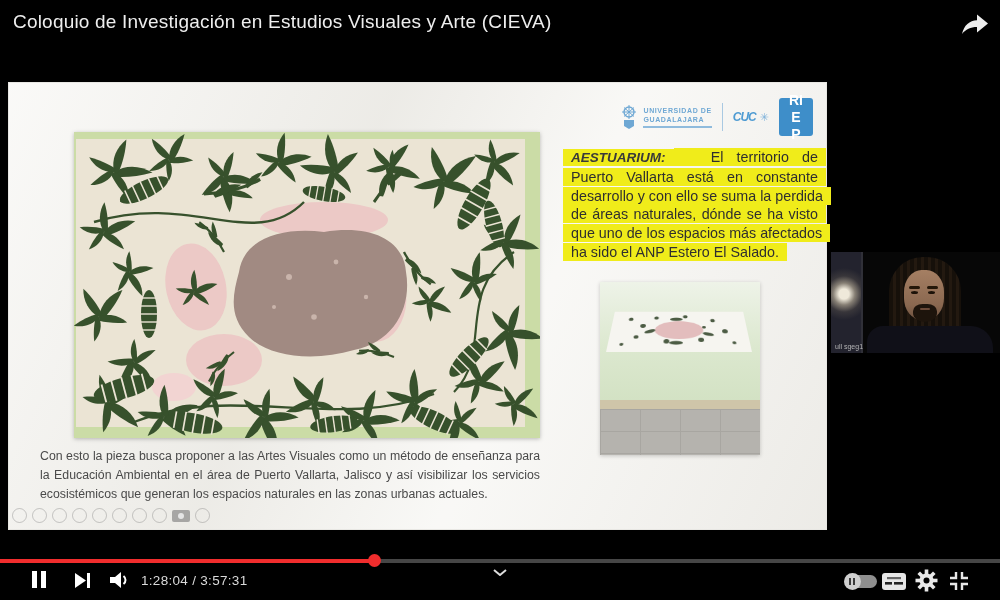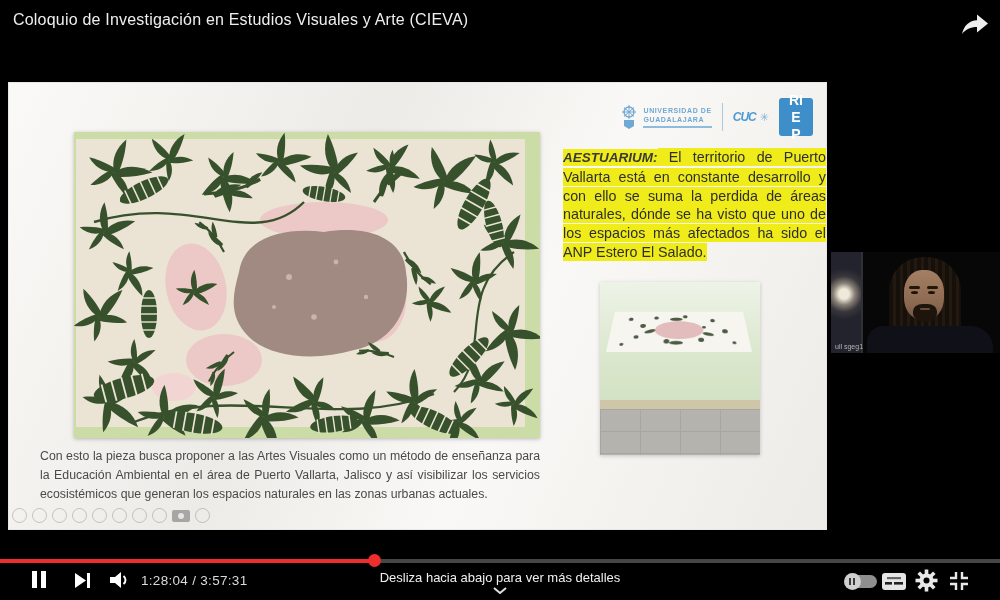--- a/index.html
+++ b/index.html
@@ -1,20 +1,20 @@
 <!DOCTYPE html>
 <html><head>
 <meta charset="utf-8">
 <style>
   html,body{margin:0;padding:0;background:#000;}
   #stage{position:relative;width:1000px;height:600px;background:#000;overflow:hidden;
          font-family:"Liberation Sans",sans-serif;}
 
   
-  .yt-title{position:absolute;left:13px;top:11px;font-size:16px;color:#eeeeee;letter-spacing:.2px;}
+  .yt-title{position:absolute;left:13px;top:11px;font-size:19px;color:#eeeeee;letter-spacing:.2px;}
   .share-btn{position:absolute;left:950px;top:8px;width:40px;height:34px;background:none;border:none;cursor:pointer;}
 
   
   .slide{position:absolute;left:8px;top:82px;width:819px;height:448px;background:#f4f3ef;
          background-image:linear-gradient(115deg,rgba(255,255,255,.55) 0%,rgba(219,217,211,.30) 38%,
                           rgba(255,255,255,.45) 62%,rgba(222,220,215,.35) 100%);
          box-shadow:inset 0 0 0 1px #e8e7e3;}
   .slide-title{position:absolute;left:42px;top:20px;font-size:21px;font-weight:bold;font-style:italic;
                color:#1c6fc4;letter-spacing:.4px;}
   .logos{position:absolute;right:14px;top:12px;height:46px;display:flex;align-items:center;gap:10px;color:#6fa8d4;}
@@ -26,21 +26,21 @@
   .cuc-word{font-size:12px;font-weight:bold;font-style:italic;color:#4e9bd2;letter-spacing:-1px;}
   .cuc-star{font-size:11px;color:#7fb2da;}
   .riep{width:34px;height:38px;background:#3e8ec9;border-radius:3px;color:#fff;font-weight:bold;
         font-size:14px;line-height:17px;display:flex;align-items:center;justify-content:center;
         text-align:center;width:34px;word-break:break-all;padding:10px;box-sizing:border-box;}
 
   .artwork{position:absolute;left:66px;top:50px;width:466px;height:306px;box-shadow:0 1px 4px rgba(0,0,0,.25);}
 
   .hl-para{position:absolute;left:555px;top:66px;width:263px;margin:0;text-align:justify;
            font-size:14.3px;line-height:18.8px;color:#2f2f2f;}
-  .hl{background:#f0ec1a;padding:1px 0;box-decoration-break:clone;-webkit-box-decoration-break:clone;}
+  .hl{background:#f0ec1a;padding:1px 8px;box-decoration-break:clone;-webkit-box-decoration-break:clone;}
   .hl-lead{font-style:italic;font-weight:bold;font-size:13.5px;color:#3a3a3a;}
 
   .photo{position:absolute;left:592px;top:200px;width:160px;height:173px;overflow:hidden;
          box-shadow:0 1px 4px rgba(0,0,0,.2);background:#e9efe2;}
   .photo-table{position:absolute;left:0;top:0;width:100%;height:118px;
                background:linear-gradient(#eef3e8 0%,#dcE8cf 55%,#d3e2c4 100%);}
   .photo-print{position:absolute;left:6px;top:12px;width:146px;height:58px;
                transform:perspective(260px) rotateX(38deg);transform-origin:50% 100%;}
   .photo-edge{position:absolute;left:0;top:118px;width:100%;height:9px;background:#cfc5a9;}
   .photo-floor{position:absolute;left:0;top:127px;width:100%;height:46px;background:#b5b3ae;
@@ -299,21 +299,20 @@
   </button>
   <button class="ctl" style="left:110px;top:571px;width:20px;height:18px;">
     <svg width="20" height="18" viewBox="0 0 20 18">
       <path d="M0 6 H5 L11 1 V17 L5 12 H0 Z" fill="#fff"></path>
       <path d="M13.5 5 a5 5 0 0 1 0 8" stroke="#fff" stroke-width="2" fill="none"></path>
     </svg>
   </button>
   <div class="time-text">1:28:04 / 3:57:31</div>
 
   <div class="hint-wrap">
-    <span class="hint-text">Desliza hacia abajo para ver más detalles</span>
     <svg class="hint-chevron" viewBox="0 0 14 7">
       <polyline points="1,1 7,6 13,1" fill="none" stroke="#dddddd" stroke-width="2"></polyline>
     </svg>
   </div>
 
   <div class="toggle">
     <div class="toggle-knob">
       <span style="left:5px;"></span>
         <span style="left:9px;"></span>
     </div>

